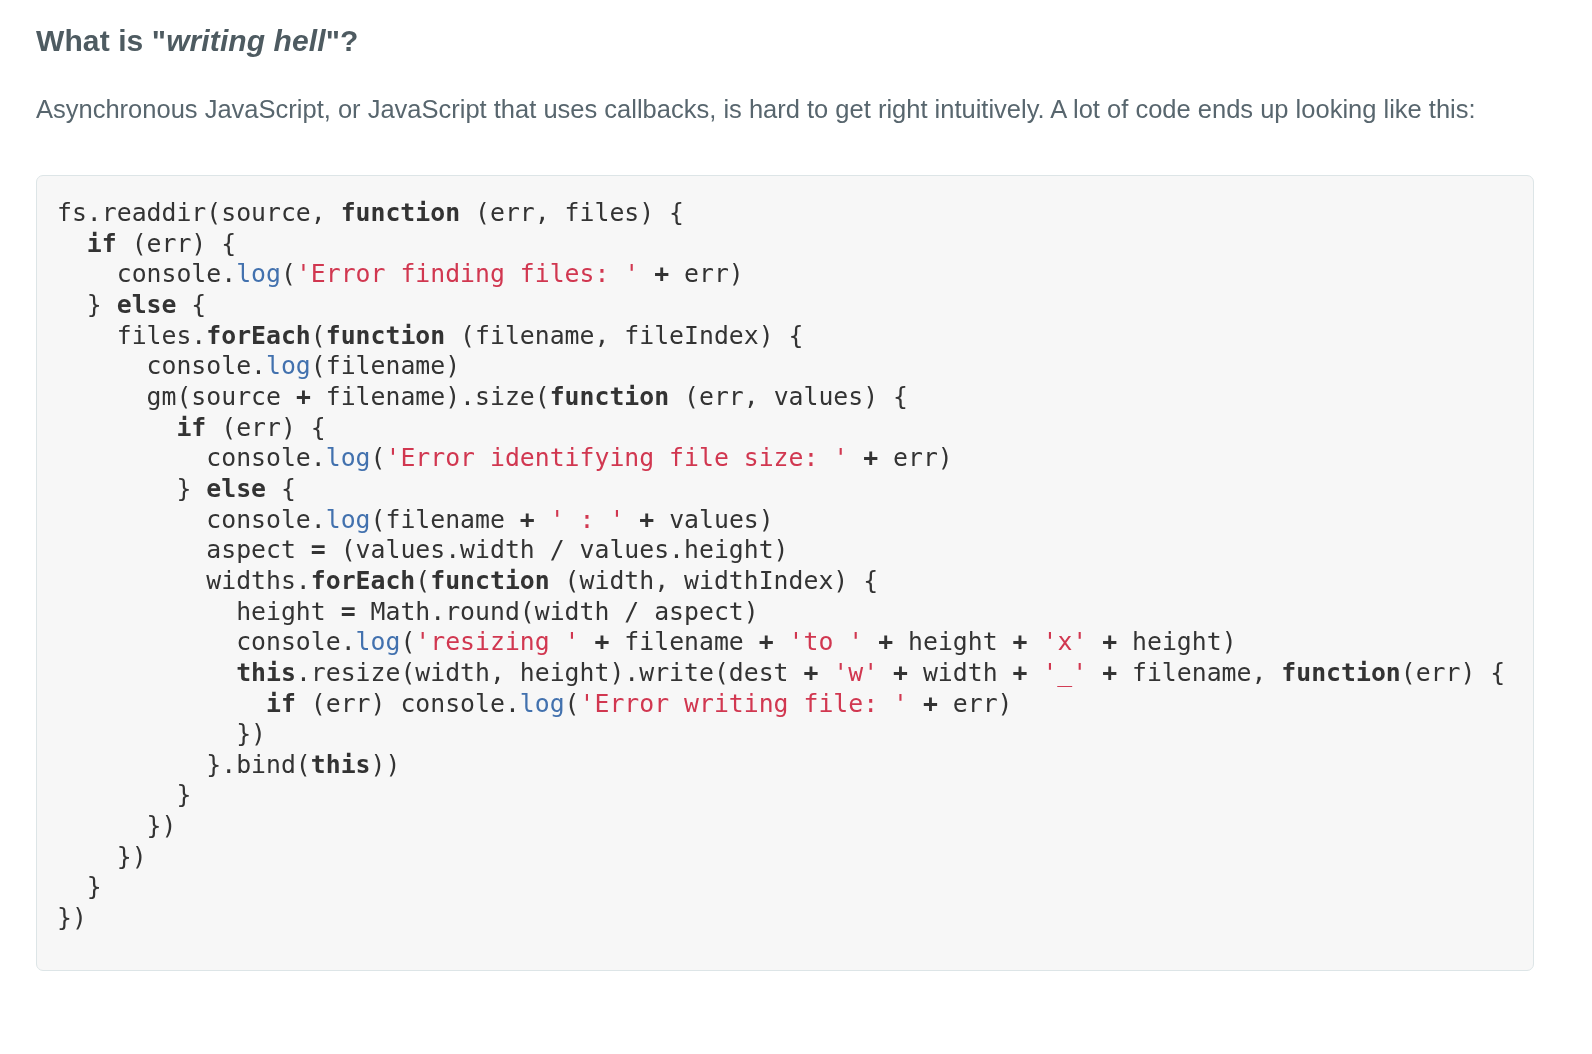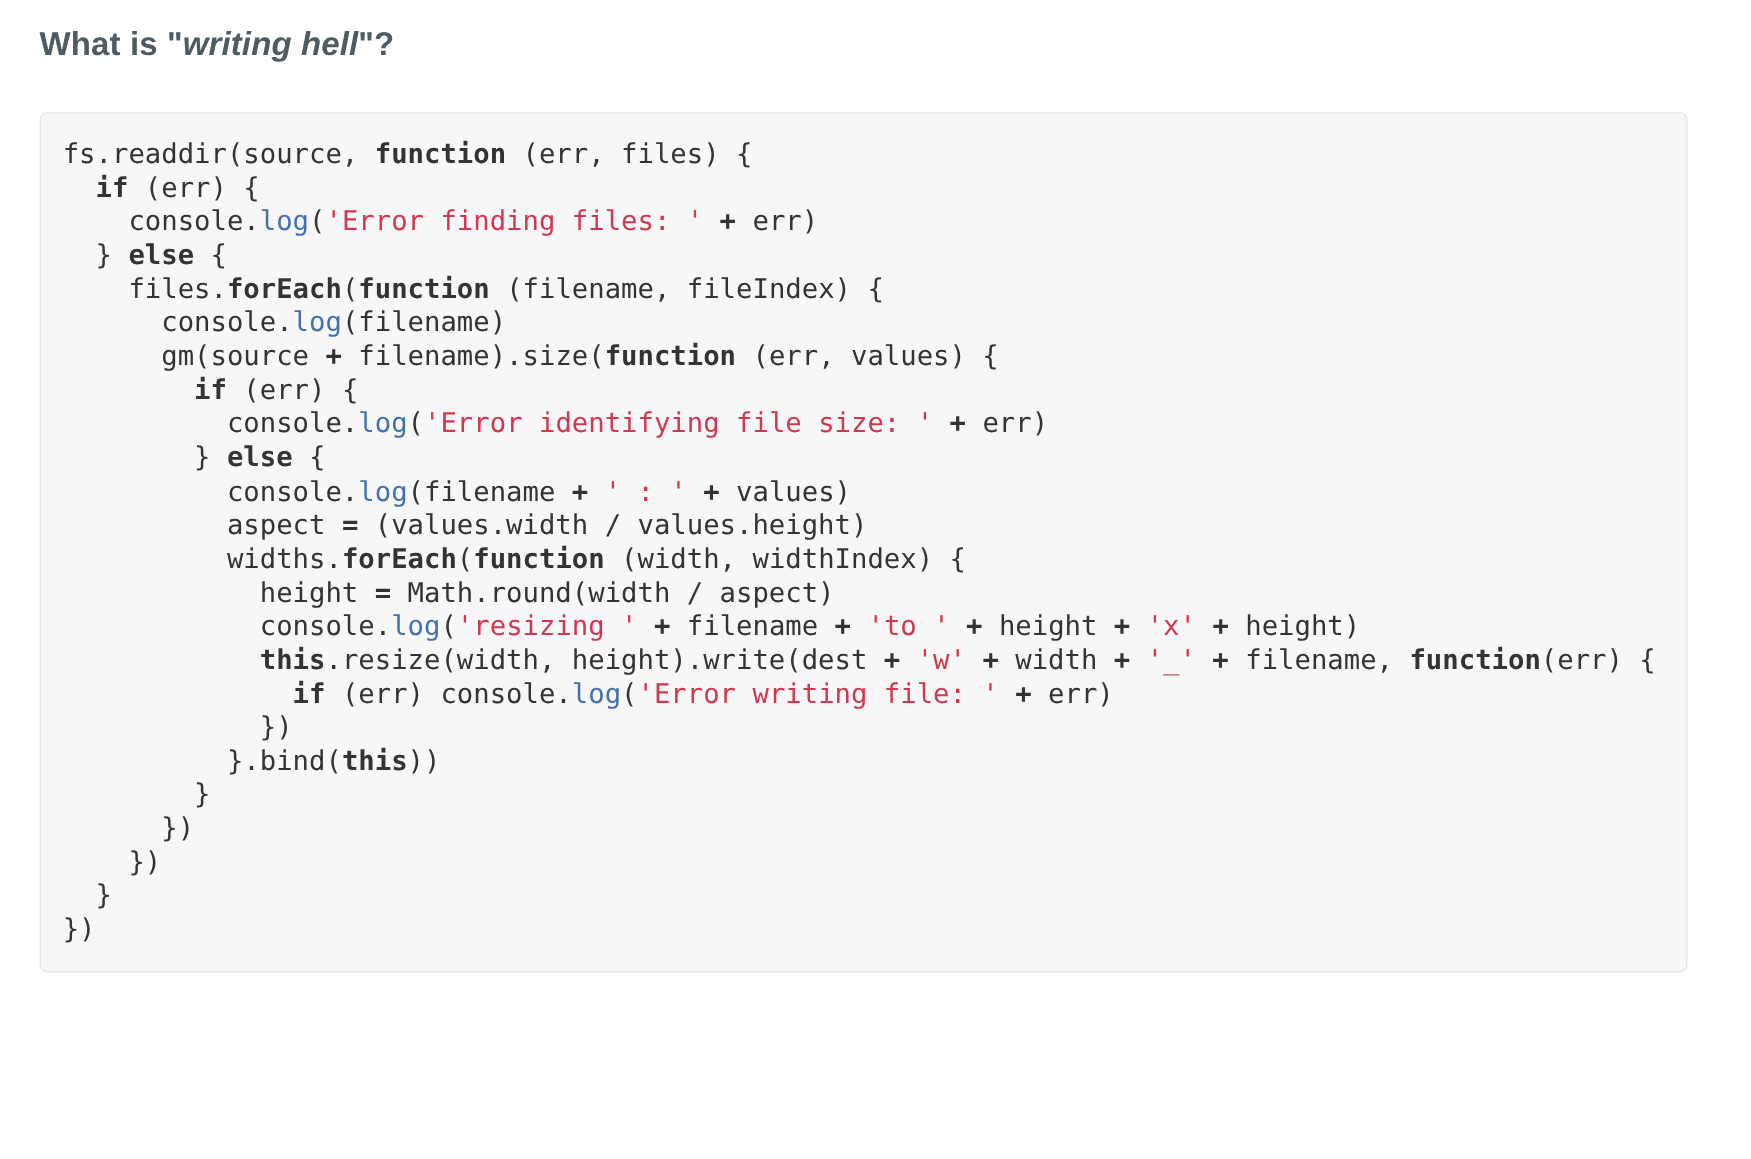--- a/index.html
+++ b/index.html
@@ -47,21 +47,21 @@
     font-weight: normal;
   }
 
   .code-block {
     box-sizing: border-box;
     margin-top: 42px;
     margin-right: 22px;
     background: #f7f7f7;
     border: 1px solid #dde5e7;
     border-radius: 7px;
-    padding: 22px 18px 22px 20px;
+    padding: 22px 18px 36px 20px;
     overflow: hidden;
   }
 
   pre.code {
     margin: 0;
     font-family: "DejaVu Sans Mono", monospace;
     font-size: 24.8px;
     line-height: 30.65px;
     color: #333333;
     white-space: pre;
@@ -76,20 +76,21 @@
   .tok-blt  { color: #4271ae; }
   .tok-pln  { color: #333333; }
 </style>
 </head>
 <body>
 
 <div class="page">
 
   <h2 class="page-title"><span>What is "</span><span class="em">writing hell</span><span>"?</span></h2>
 
+  <p class="intro-paragraph">Asynchronous JavaScript, or JavaScript that uses callbacks, is hard to get right intuitively. A lot of code ends up looking like this:</p>
 
   <div class="code-block">
     <pre class="code"><span class="tok-pln">fs.readdir(source, </span><span class="tok-kw">function</span><span class="tok-pln"> (err, files) {</span>
 <span class="tok-pln">  </span><span class="tok-kw">if</span><span class="tok-pln"> (err) {</span>
 <span class="tok-pln">    console.</span><span class="tok-blt">log</span><span class="tok-pln">(</span><span class="tok-str">'Error finding files: '</span><span class="tok-pln"> </span><span class="tok-op">+</span><span class="tok-pln"> err)</span>
 <span class="tok-pln">  } </span><span class="tok-kw">else</span><span class="tok-pln"> {</span>
 <span class="tok-pln">    files.</span><span class="tok-fn">forEach</span><span class="tok-pln">(</span><span class="tok-kw">function</span><span class="tok-pln"> (filename, fileIndex) {</span>
 <span class="tok-pln">      console.</span><span class="tok-blt">log</span><span class="tok-pln">(filename)</span>
 <span class="tok-pln">      gm(source </span><span class="tok-op">+</span><span class="tok-pln"> filename).size(</span><span class="tok-kw">function</span><span class="tok-pln"> (err, values) {</span>
 <span class="tok-pln">        </span><span class="tok-kw">if</span><span class="tok-pln"> (err) {</span>

